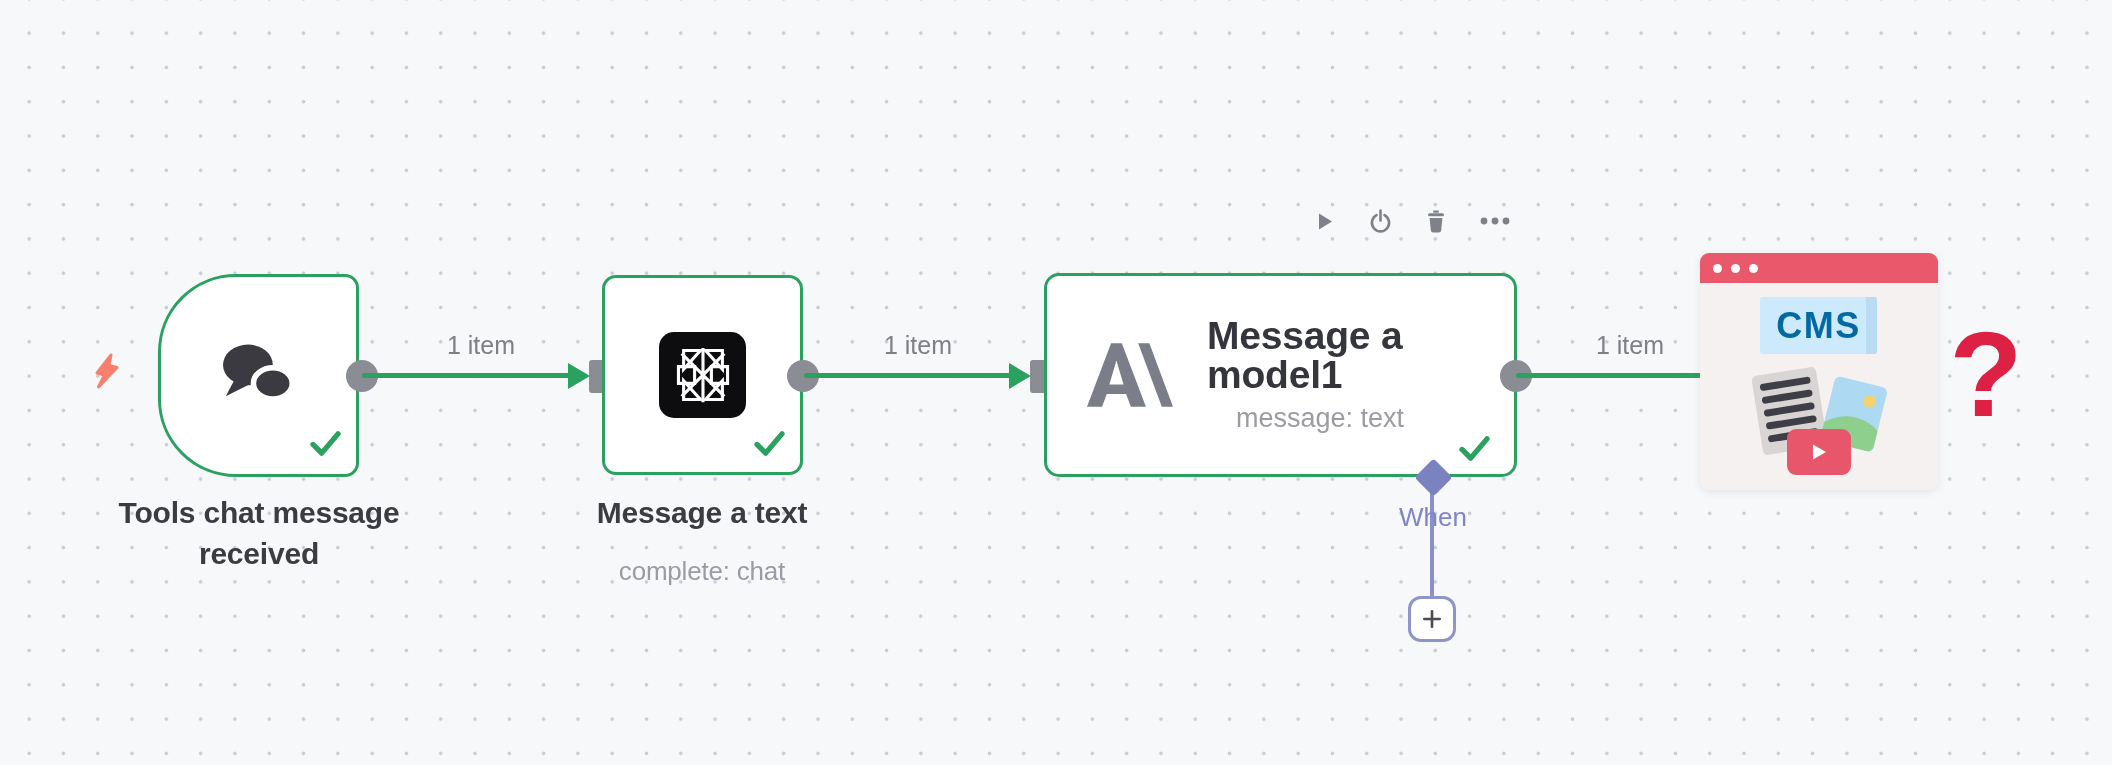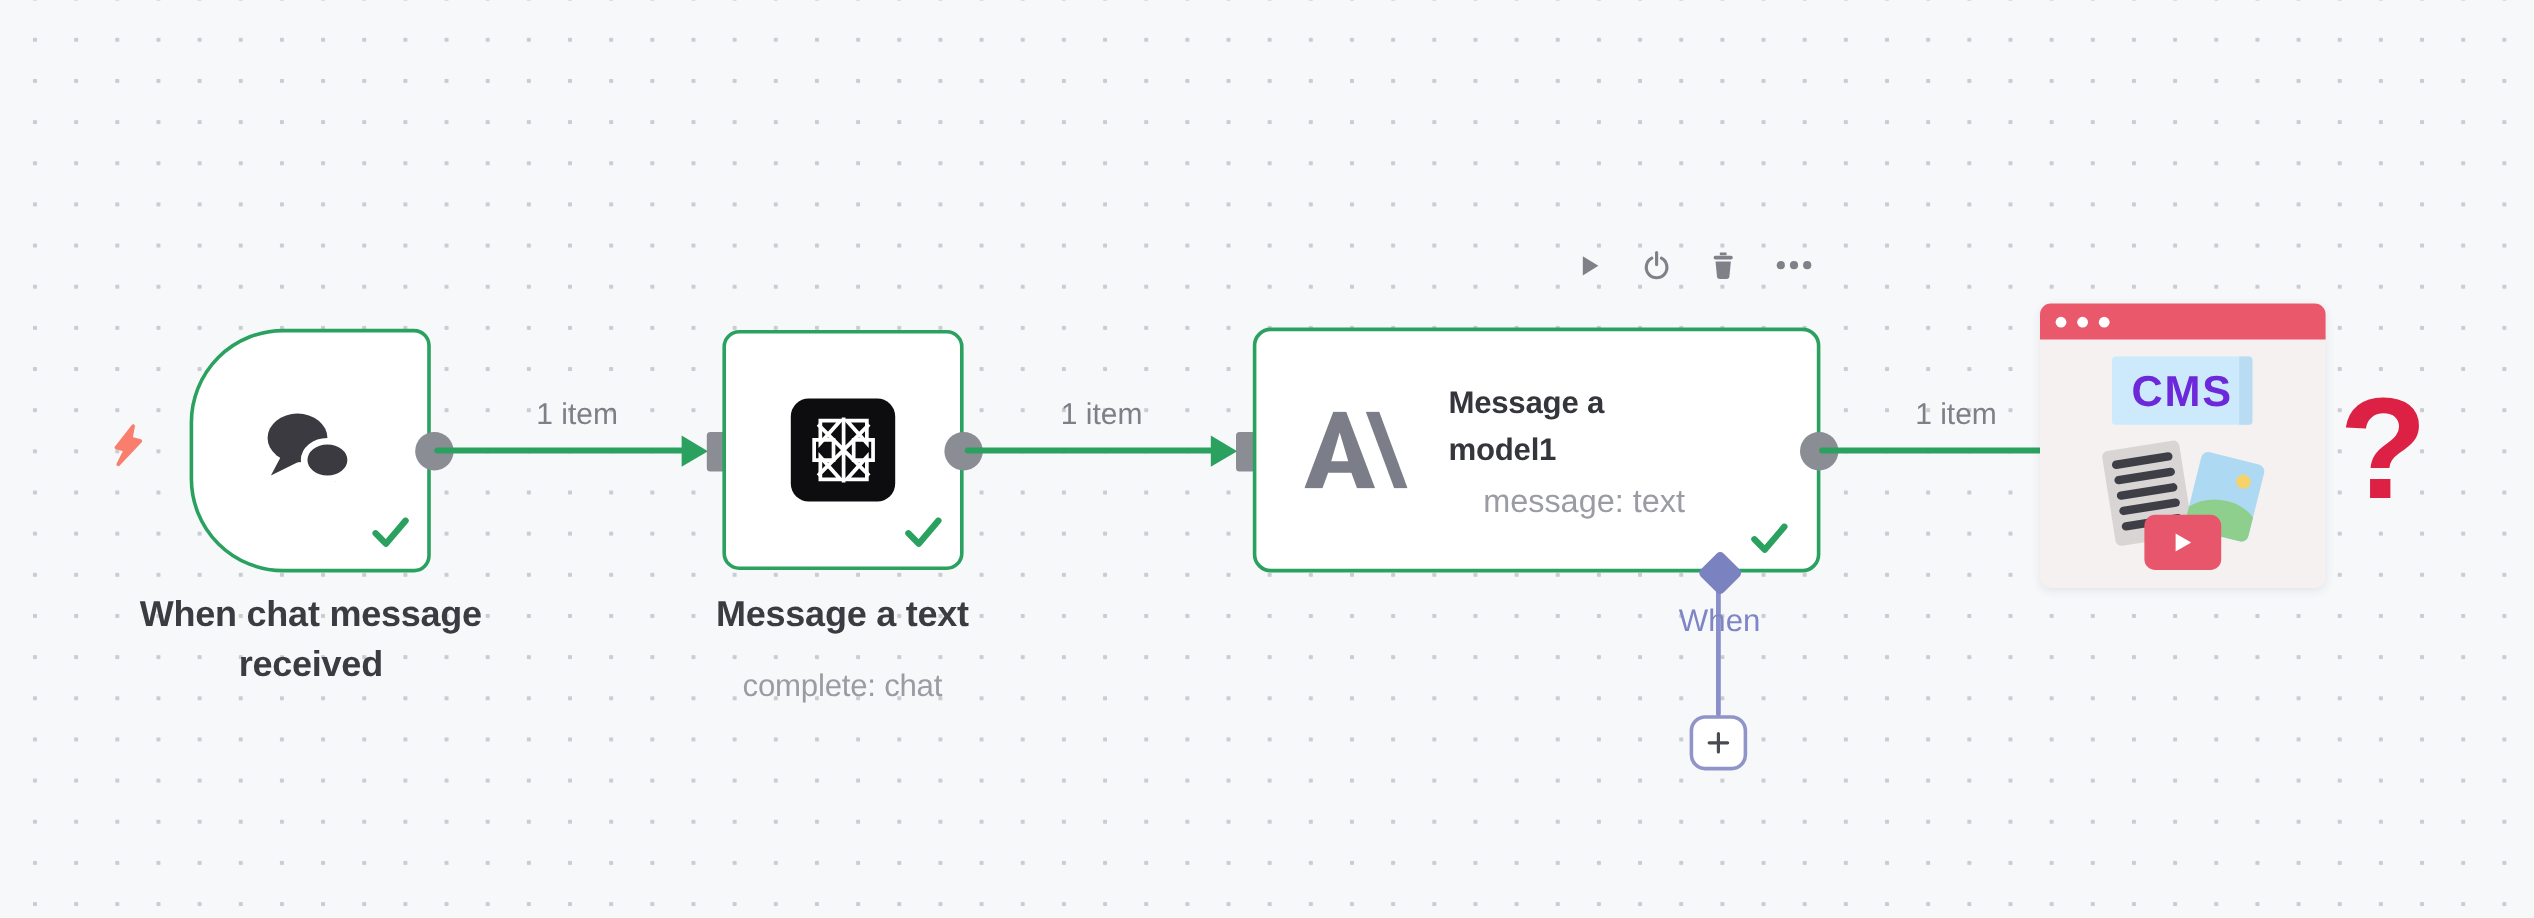--- a/index.html
+++ b/index.html
@@ -23,21 +23,21 @@
   #node-model1{left:1044px;top:273px;width:473px;height:204px;border-radius:15px;justify-content:flex-start;padding-left:40px;}
 
   .check{position:absolute;width:31px;height:25px;}
   #node-trigger .check{right:15px;bottom:18px;}
   #node-model .check{right:15px;bottom:16px;}
   #node-model1 .check{right:24px;bottom:13px;}
 
   .icon-black-sq{width:87px;height:86px;background:#0d0d0f;border-radius:15px;display:flex;align-items:center;justify-content:center;}
 
   .n3-text{margin-left:34px;width:215px;}
-  .n3-title{font-size:26px;line-height:39px;font-weight:600;color:#35363c;letter-spacing:-.2px;}
+  .n3-title{font-size:39px;line-height:39px;font-weight:600;color:#35363c;letter-spacing:-.2px;}
   .n3-sub{font-size:27px;color:#9b9ca3;margin-top:9px;margin-left:29px;}
 
   
   .node-label{position:absolute;text-align:center;font-size:30px;line-height:41px;font-weight:600;color:#3b3c42;letter-spacing:-.2px;}
   .node-sub{font-size:26px;font-weight:400;color:#9b9ca3;margin-top:18px;}
 
   
   .conn-line{position:absolute;height:5px;background:#2ba160;border-radius:3px;}
   .arrow-right{position:absolute;width:0;height:0;border-top:13px solid transparent;border-bottom:13px solid transparent;border-left:22px solid #2ba160;}
   .port-in{position:absolute;width:16px;height:33px;background:#8a8d93;border-radius:3px;}
@@ -53,21 +53,21 @@
   #tools-line{position:absolute;left:1430px;top:489px;width:4px;height:108px;background:#8a8fc9;border-radius:2px;}
   #tools-label{position:absolute;left:1373px;top:502px;width:120px;text-align:center;font-size:26px;color:#7f85c5;}
   #add-tool-btn{position:absolute;left:1408px;top:596px;width:48px;height:46px;background:#fff;border:3px solid #9094c9;border-radius:13px;display:flex;align-items:center;justify-content:center;cursor:pointer;}
 
   
   #cms-window{position:absolute;left:1700px;top:253px;width:238px;height:237px;background:#f5f1f0;border-radius:9px;box-shadow:0 2px 8px rgba(60,60,80,.10);}
   #cms-header{position:absolute;left:0;top:0;width:100%;height:30px;background:#e9596b;border-radius:9px 9px 0 0;display:flex;align-items:center;padding-left:13px;gap:9px;}
   #cms-header .dot{width:9px;height:9px;border-radius:50%;background:#fff;}
   #cms-banner{position:absolute;left:60px;top:44px;width:117px;height:57px;background:#cdeafc;border-radius:3px;display:flex;align-items:center;justify-content:center;}
   #cms-banner .strip{position:absolute;right:0;top:0;width:11px;height:100%;background:#b9dcf2;border-radius:0 3px 3px 0;}
-  #cms-banner .cms-text{font-size:36px;font-weight:700;color:#6d28d9;letter-spacing:1.5px;}
+  #cms-banner .cms-text{font-size:36px;font-weight:700;color:#0369a1;letter-spacing:1.5px;}
   #cms-doc{position:absolute;left:57px;top:118px;width:65px;height:80px;background:#d9d5d5;border-radius:5px;transform:rotate(-9deg);padding:9px 7px;display:flex;flex-direction:column;gap:6px;z-index:1;}
   #cms-doc .line{height:7px;border-radius:3.5px;background:#3e3e46;}
   #cms-photo{position:absolute;left:127px;top:128px;width:54px;height:66px;background:#aed9f3;border-radius:6px;transform:rotate(14deg);overflow:hidden;z-index:2;}
   #cms-photo .hill{position:absolute;bottom:-4px;left:-8px;width:130%;height:52%;background:#8fcf8e;border-radius:55% 45% 0 0/90% 70% 0 0;}
   #cms-photo .sun{position:absolute;right:9px;top:11px;width:12px;height:12px;border-radius:50%;background:#f5d36a;}
   #cms-video{position:absolute;left:87px;top:176px;width:64px;height:46px;background:#e8566b;border-radius:9px;display:flex;align-items:center;justify-content:center;z-index:3;}
   #question-mark{position:absolute;left:1938px;top:314px;width:96px;text-align:center;font-size:120px;line-height:1;font-weight:900;color:#dc2145;}
 
   #bolt{position:absolute;left:90px;top:353px;}
 </style>
@@ -89,21 +89,21 @@
       <g fill="#3a3a40" stroke="#ffffff" stroke-width="6" stroke-linejoin="round">
         <path d="M68 58 L80 73 L54 63 Z"></path>
         <ellipse cx="63" cy="47" rx="21" ry="17"></ellipse>
       </g>
     </svg>
     <svg class="check" viewBox="0 0 32 26">
       <polyline points="3,14 12,23 29,3" fill="none" stroke="#2ba160" stroke-width="5.5" stroke-linecap="round" stroke-linejoin="round"></polyline>
     </svg>
   </div>
   <div class="port-out" style="left:346px;top:360px;"></div>
-  <div class="node-label" style="left:59px;top:492px;width:400px;">When chat message received</div>
+  <div class="node-label" style="left:59px;top:492px;width:400px;">Tools chat message received</div>
 
   <div class="conn-line" style="left:362px;top:373px;width:212px;"></div>
   <div class="arrow-right" style="left:568px;top:363px;"></div>
   <div class="item-label" style="left:401px;top:331px;">1 item</div>
   <div class="port-in" style="left:589px;top:360px;"></div>
 
   <div class="node" id="node-model">
     <div class="icon-black-sq">
       <svg width="62" height="62" viewBox="0 0 48 48" fill="none" stroke="#ffffff" stroke-width="2.4">
         <path d="M24 3v42M7.5 7.5l33 33M40.5 7.5l-33 33"></path>

